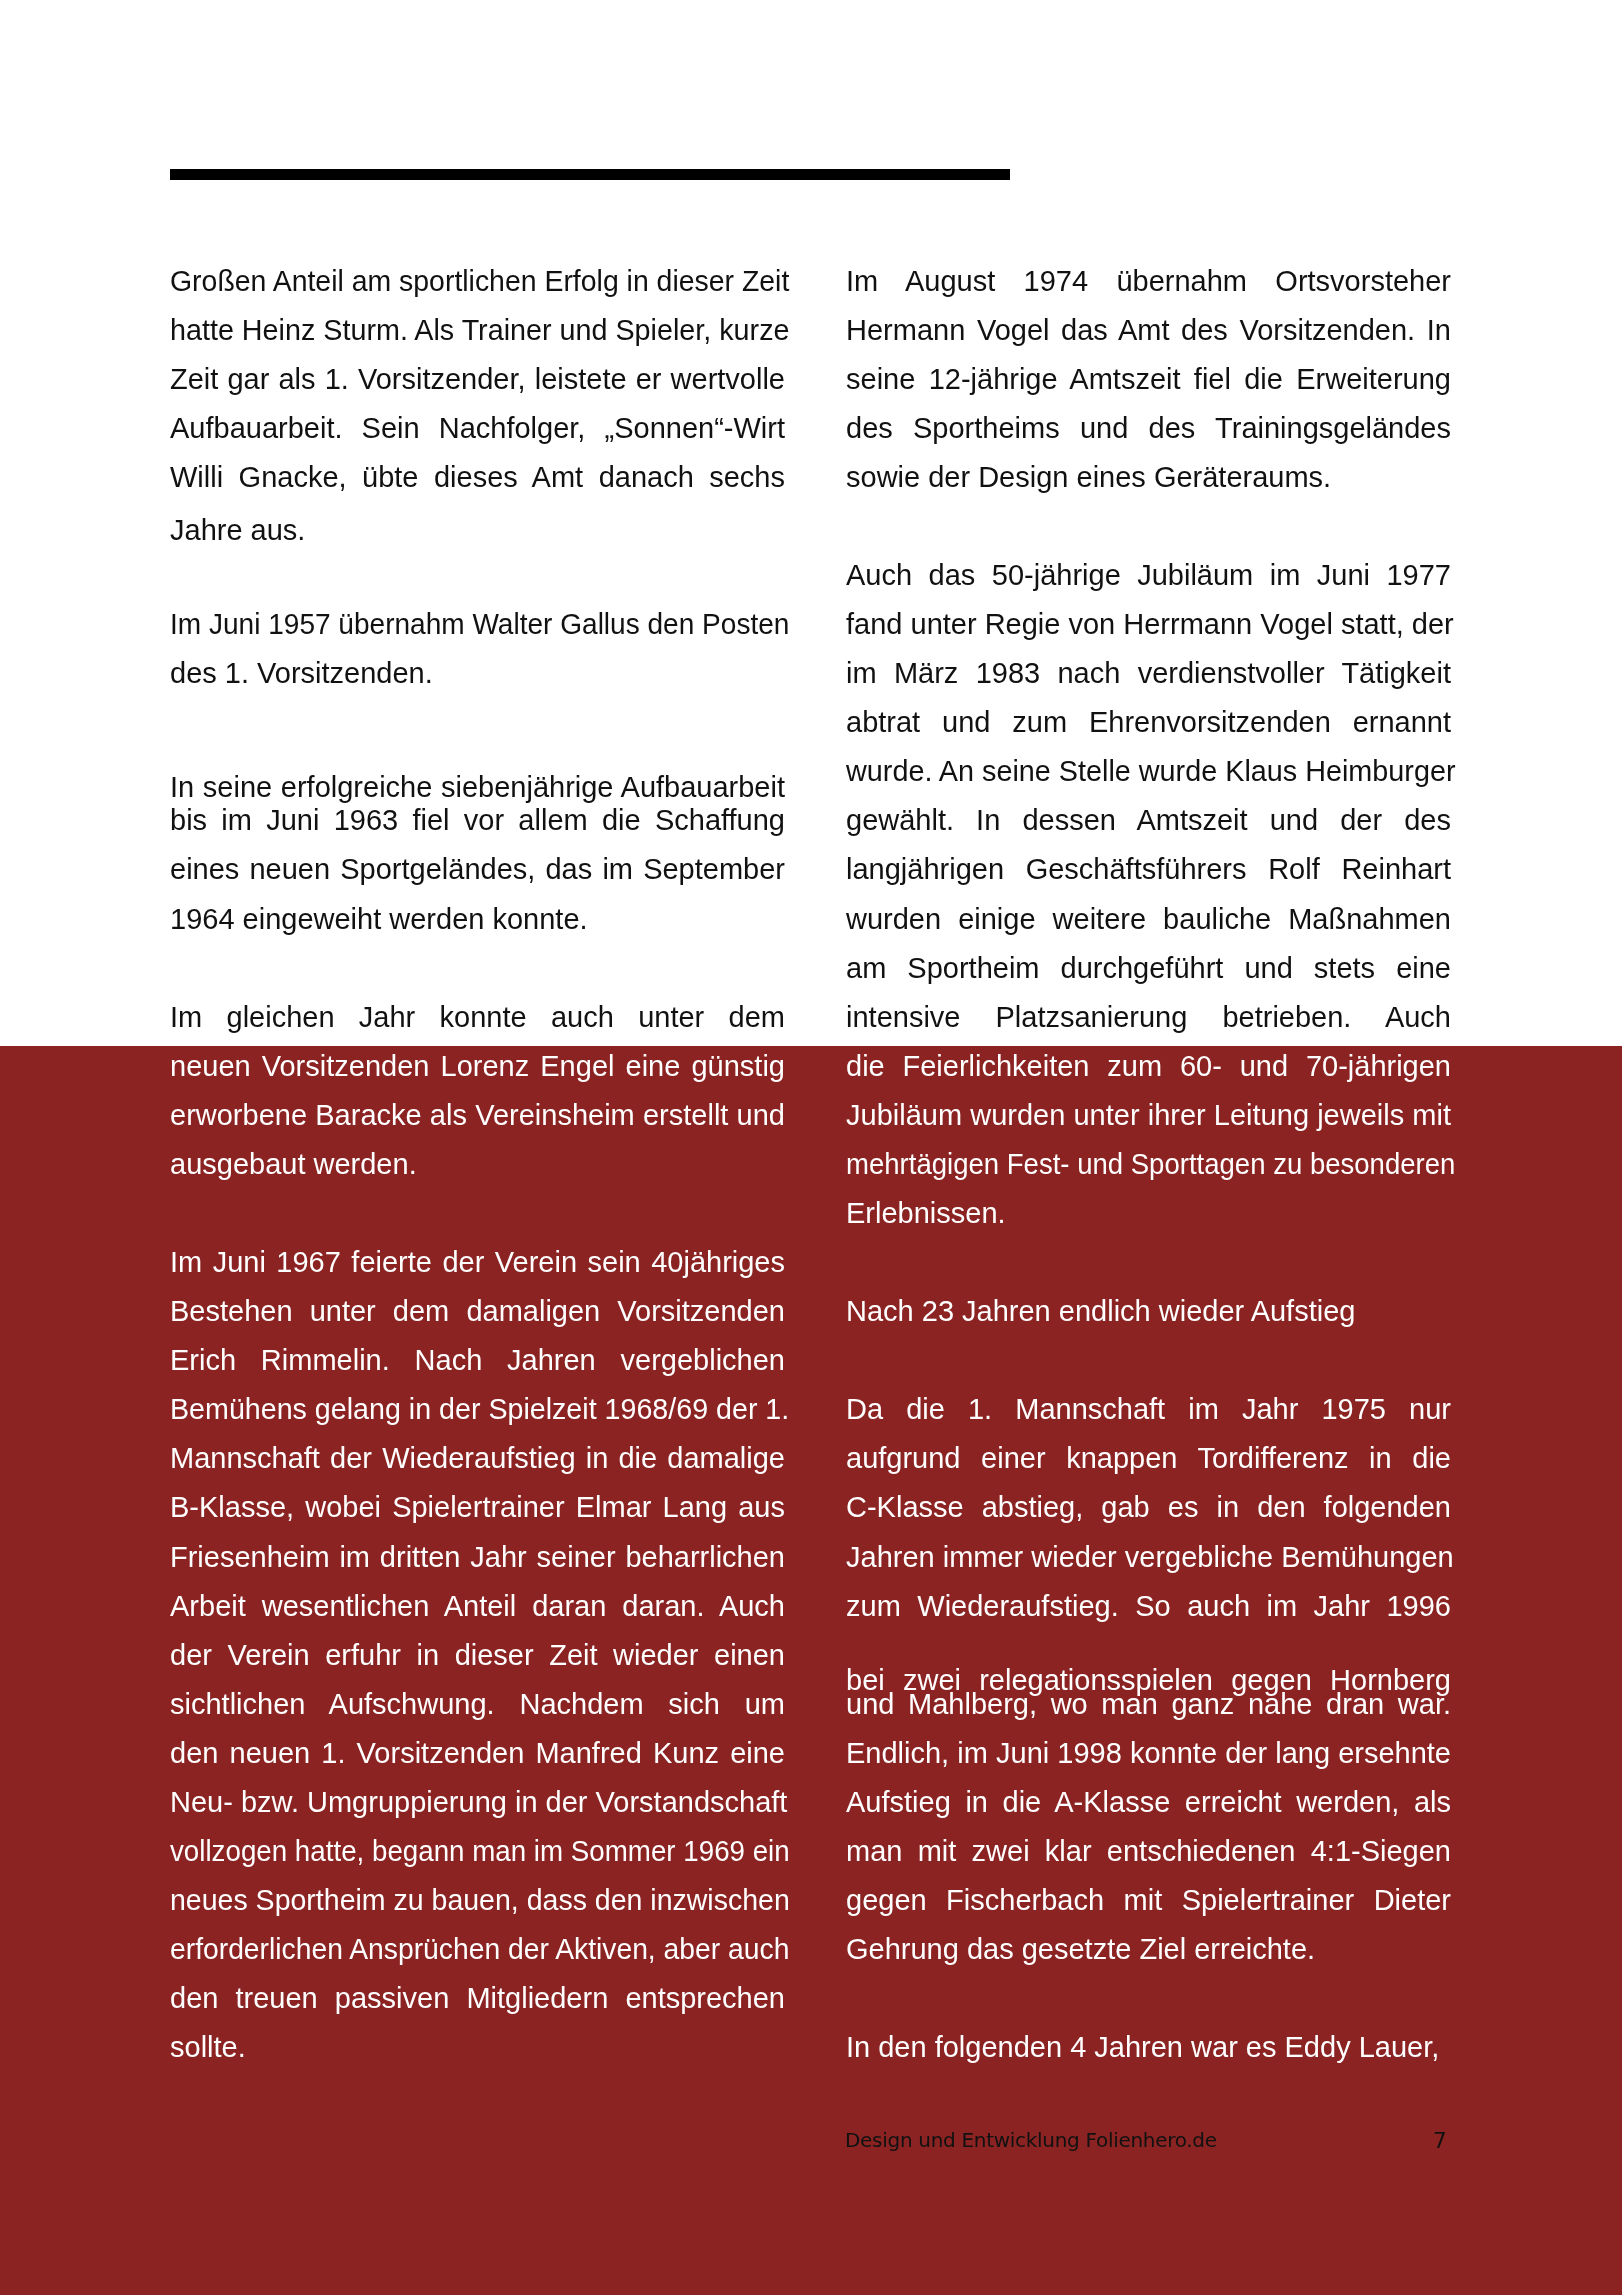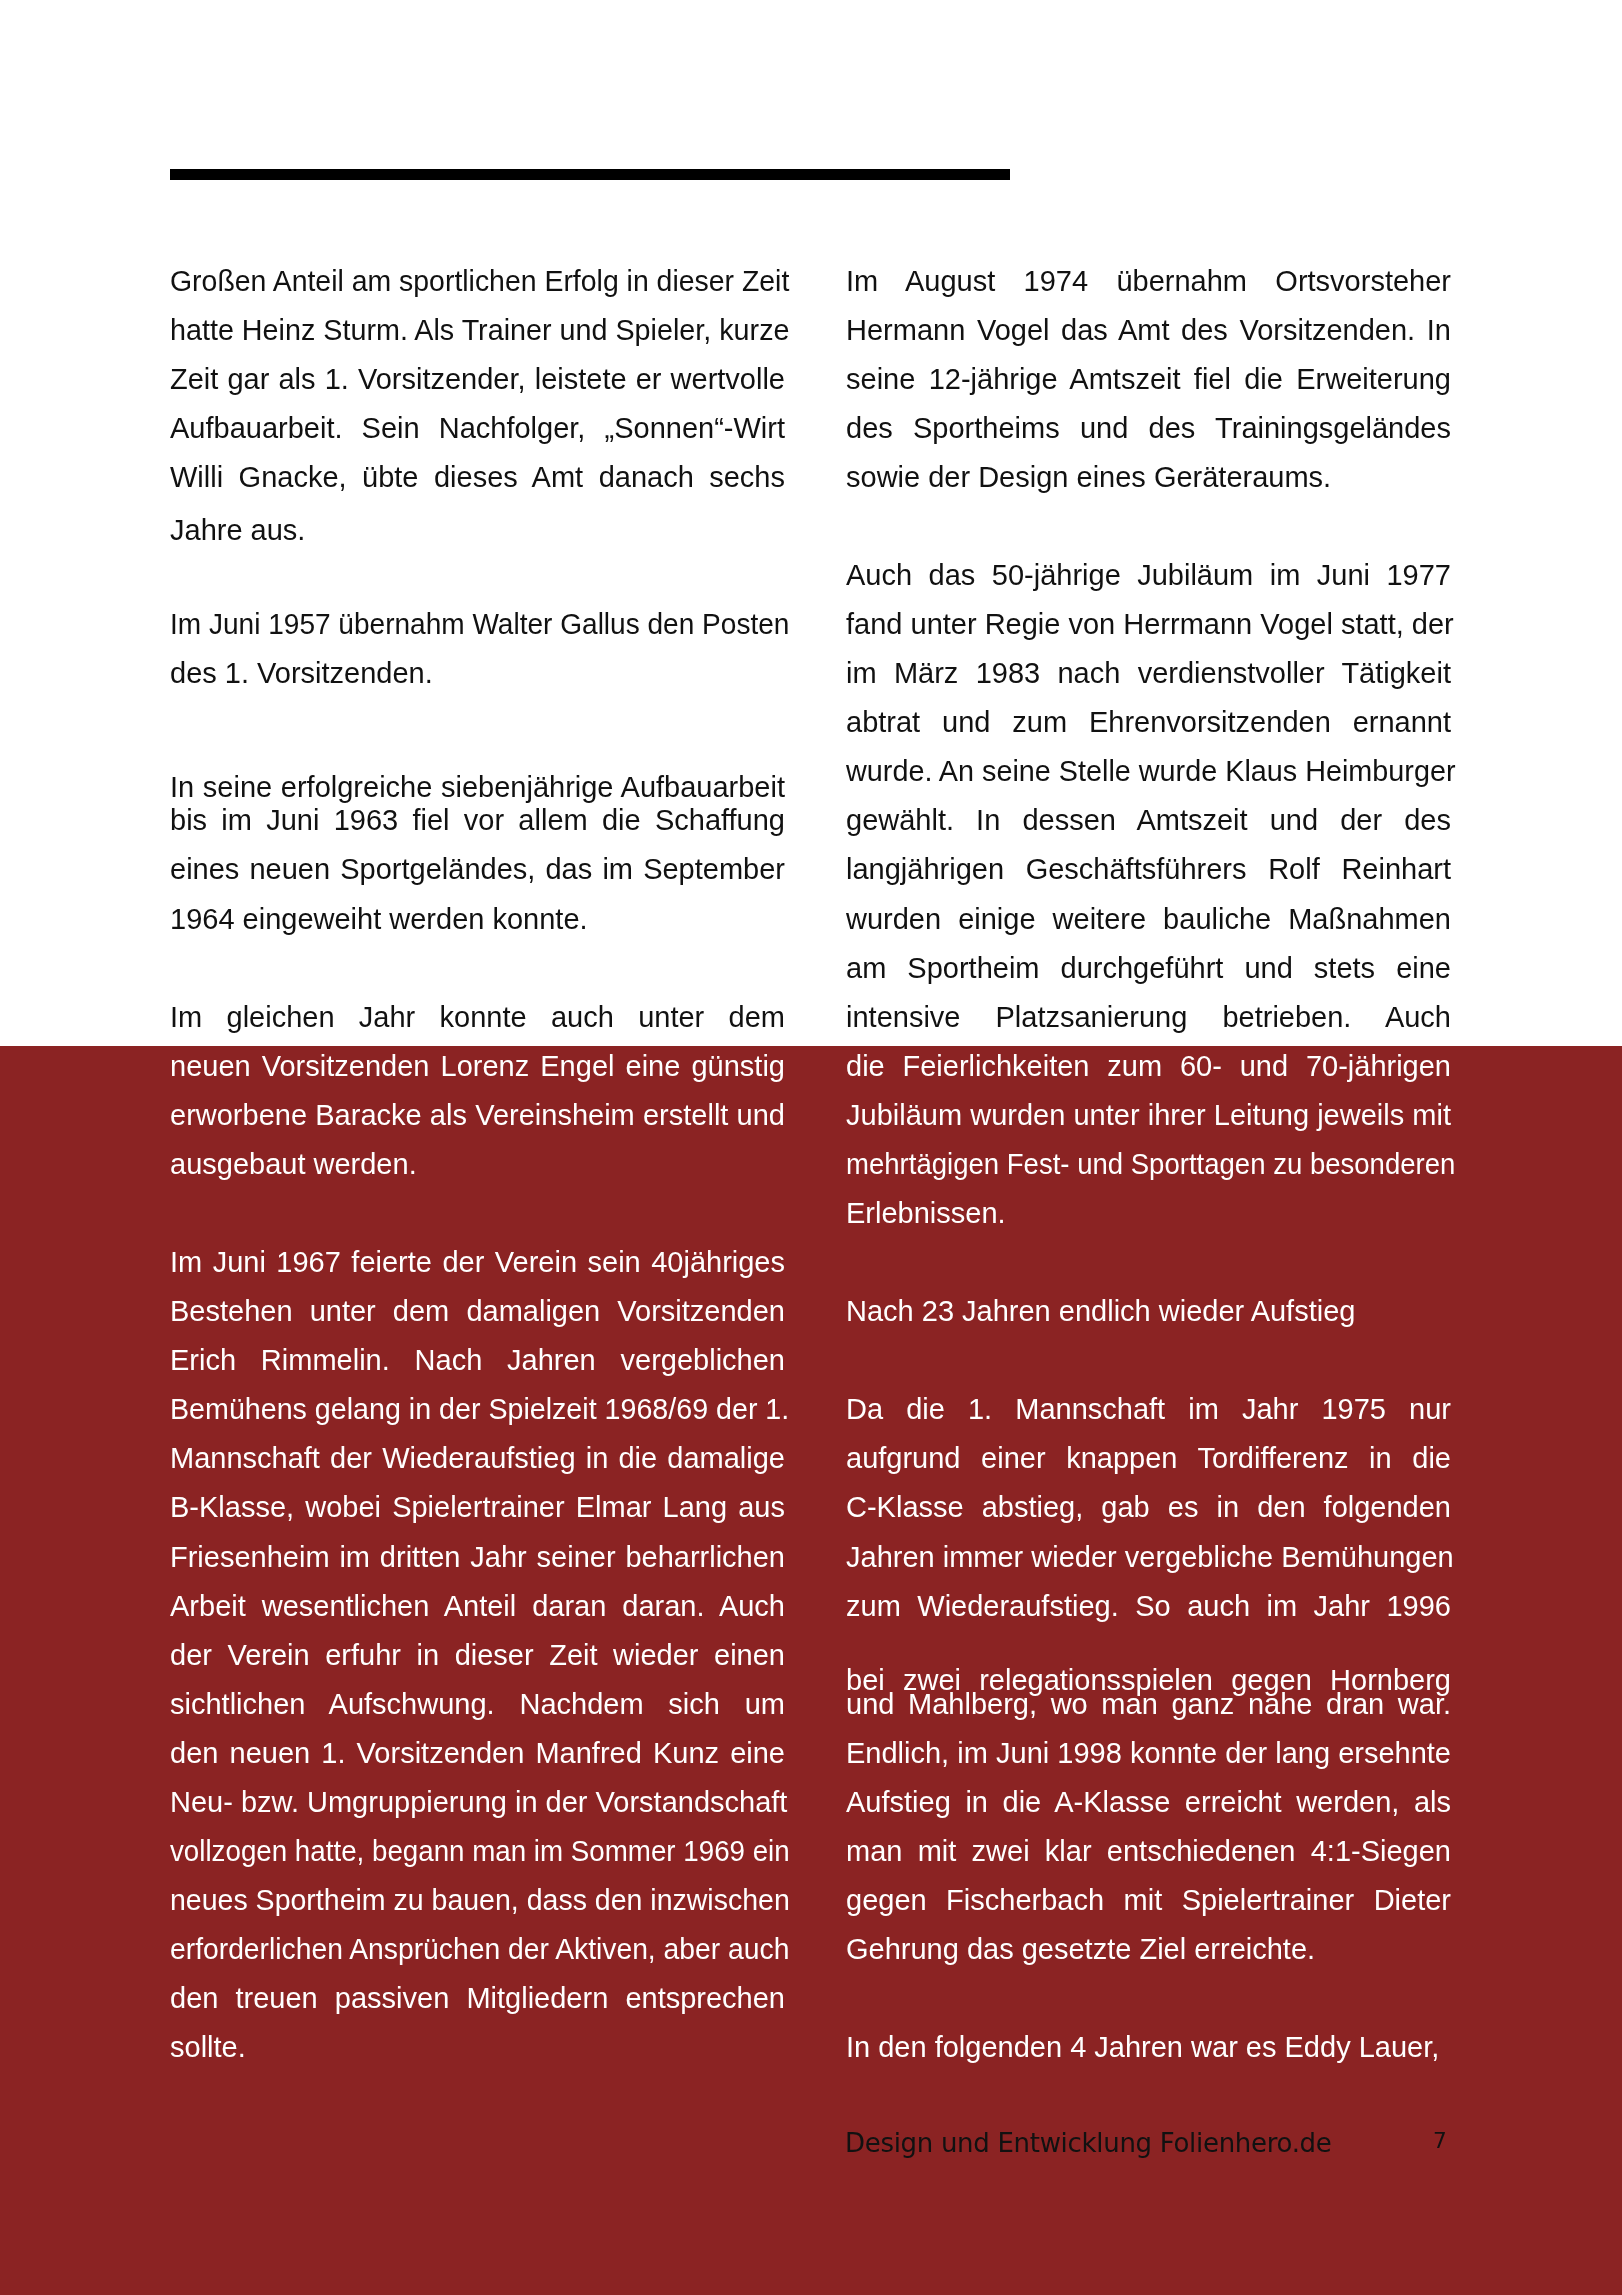--- a/index.html
+++ b/index.html
@@ -14,21 +14,21 @@
     font-family: "Liberation Sans Narrow", "Liberation Sans", sans-serif;
     font-size: 29px; line-height: 49px; height: 49px; white-space: nowrap;
     text-align: justify; text-align-last: justify;
     transform-origin: left center;
   }
   .line.last { text-align-last: left; }
   .dark { color: #111; }
   .light { color: #fff; }
   .footer-credit {
     position: absolute; left: 845px; top: 2128px;
-    font-family: "DejaVu Sans", sans-serif; font-size: 26px; color: #111; letter-spacing: -0.3px;
+    font-family: "DejaVu Sans", sans-serif; font-size: 20px; color: #111; letter-spacing: -0.3px;
   }
   .footer-page {
     position: absolute; left: 1433px; top: 2128px;
     font-family: "DejaVu Sans", sans-serif; font-size: 21.6px; color: #111;
   }
 </style>
 </head>
 <body>
 
 <div class="band"></div>

